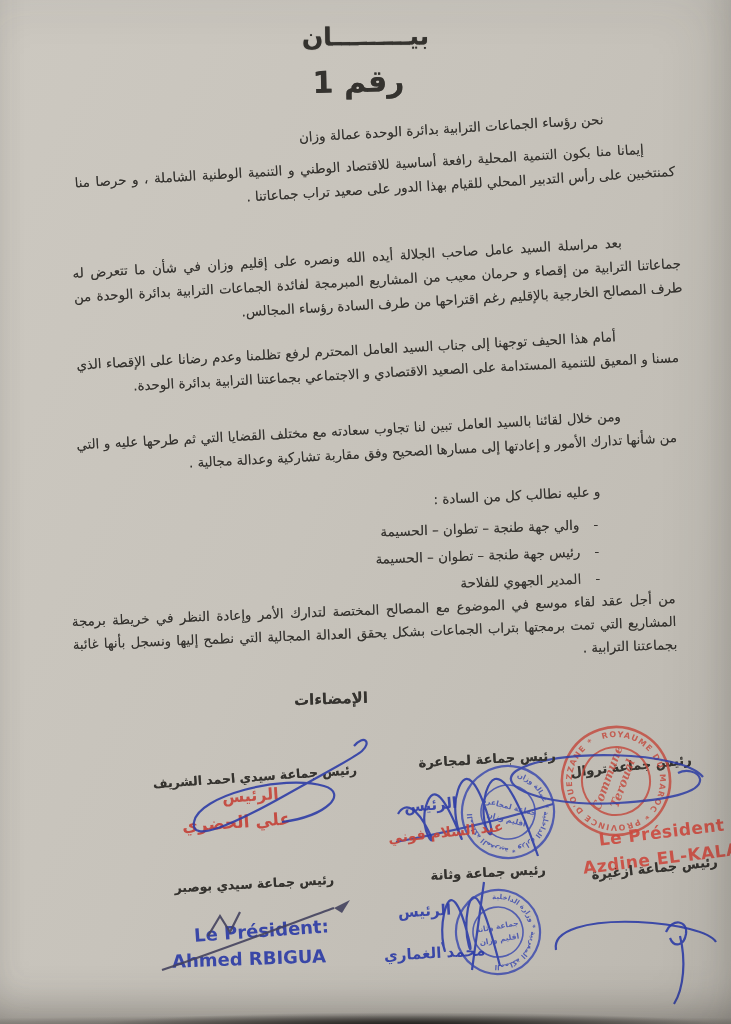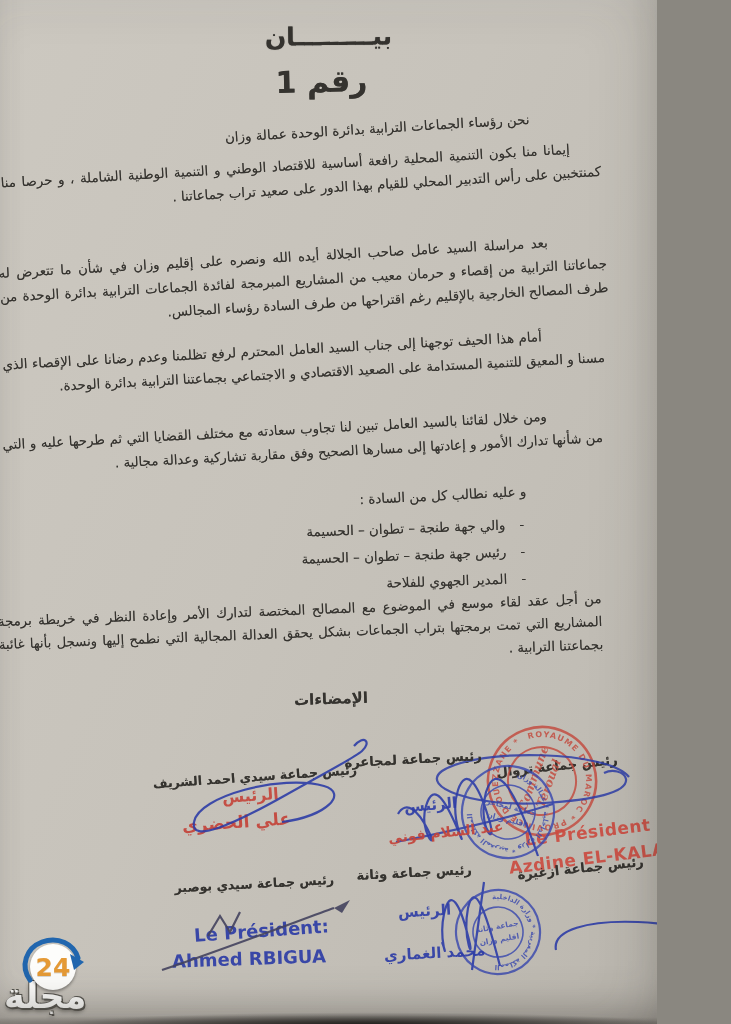--- a/index.html
+++ b/index.html
@@ -1,17 +1,17 @@
 <!DOCTYPE html>
 <html lang="ar"><head>
 <meta charset="utf-8">
 <style>
   html,body{margin:0;padding:0;background:#8a8780;}
   #page{
-    position:relative;width:657px;height:1024px;overflow:hidden;
+    position:relative;width:731px;height:1024px;overflow:hidden;
     background:linear-gradient(115deg,#ccc8c0 0%,#c7c3bb 45%,#c1bdb5 78%,#bab6ae 100%);
     font-family:"DejaVu Sans",sans-serif;color:#35332f;
   }
   .vignette{position:absolute;inset:0;pointer-events:none;
     box-shadow:inset 0 -34px 46px -26px rgba(55,52,46,.45), inset -24px 0 70px -30px rgba(40,38,34,.25), inset 0 18px 40px -30px rgba(255,255,255,.25);}
   .bottom-shadow{position:absolute;left:0;right:0;bottom:0;height:30px;pointer-events:none;
     background:
       radial-gradient(ellipse 430px 18px at 56% 104%, rgba(18,17,15,.95), rgba(18,17,15,0) 72%),
       radial-gradient(ellipse 700px 14px at 50% 108%, rgba(30,28,25,.55), rgba(30,28,25,0) 80%);}
   .ar{direction:rtl;unicode-bidi:embed;}
@@ -169,26 +169,16 @@
   <div class="abs ar sig-label" style="top:872px;left:174px;font-size:12.5px;transform:rotate(-3deg);transform-origin:right top;">رئيس جماعة سيدي بوصبر</div>
   <div class="abs handw blue" style="top:920px;left:194px;transform:rotate(-4deg);font-size:18px;opacity:.92;">Le Président:</div>
   <div class="abs handw blue" style="top:948px;left:172px;transform:rotate(-2deg);font-size:18px;opacity:.92;">Ahmed RBIGUA</div>
 
   <svg class="abs" style="top:896px;left:156px;" width="200" height="80" viewBox="0 0 200 80">
     <path d="M6,74 C60,56 150,22 178,12" fill="none" stroke="#44425e" stroke-width="2.2" opacity=".9"></path>
     <path d="M178,12 L194,4 L186,17 Z" fill="#44425e" opacity=".9"></path>
     <path d="M52,40 L64,20 L74,36 L84,16" fill="none" stroke="#44425e" stroke-width="2.2" opacity=".9"></path>
   </svg>
 
-  <div class="abs" style="left:4px;top:948px;width:125px;height:68px;">
-    <span class="wm-text ar">مجلة</span>
-    <div class="wm-circle">
-      <span class="wm-24">24</span>
-    </div>
-    <svg class="abs" style="left:14px;top:-16px;" width="72" height="66" viewBox="0 0 72 66">
-      <path d="M12,48 C2,34 8,16 24,10 C40,4 56,12 60,26" fill="none" stroke="#2166ae" stroke-width="5" stroke-linecap="round"></path>
-      <path d="M52,22 L66,30 L56,38 Z" fill="#2166ae"></path>
-    </svg>
-  </div>
 
   <div class="bottom-shadow"></div>
   <div class="vignette"></div>
 </div>
 
 </body></html>

